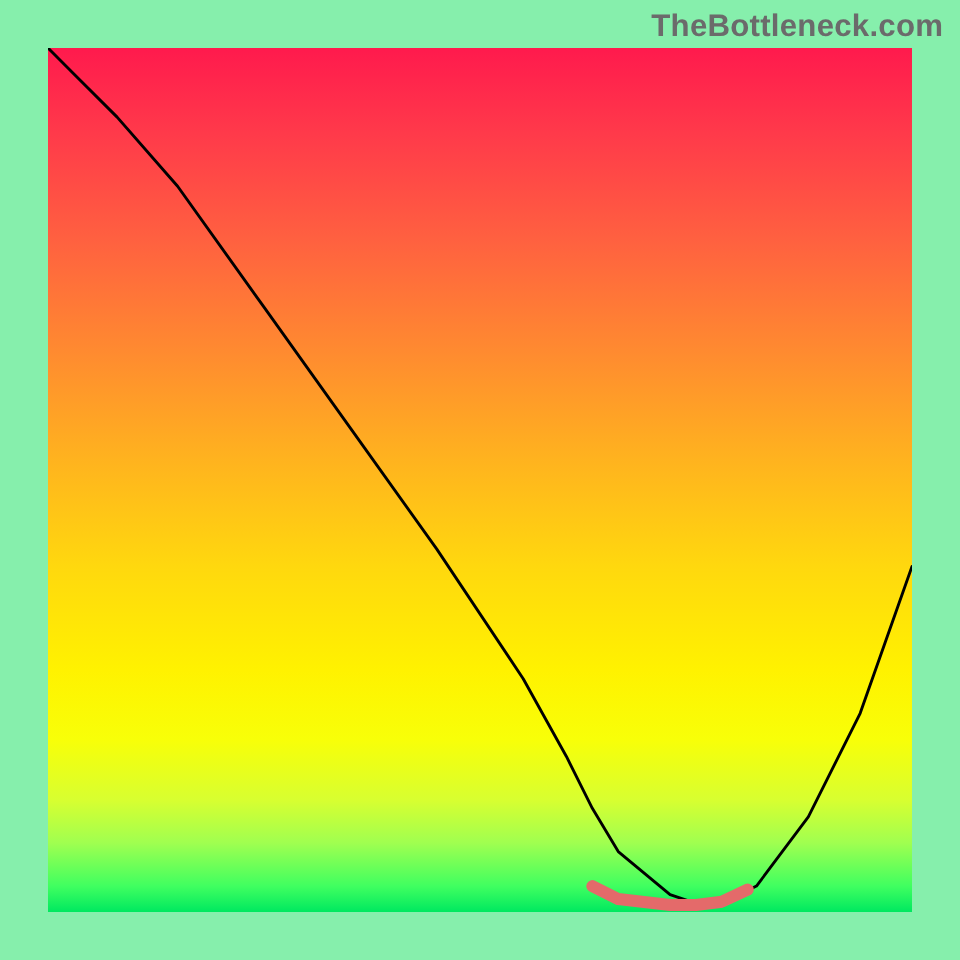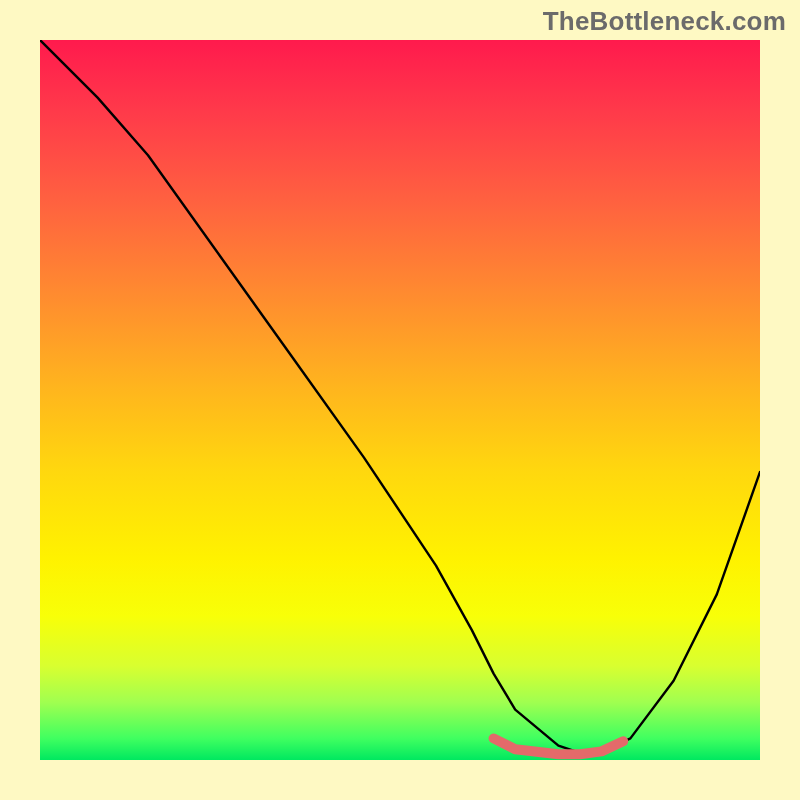--- a/index.html
+++ b/index.html
@@ -9,21 +9,21 @@
     height: 800px;
     background: #000;
     overflow: hidden;
   }
   .frame {
     position: absolute;
     left: 0;
     top: 0;
     width: 800px;
     height: 800px;
-    background: #fef9c3;
+    background: #86efac;
   }
   .plot {
     position: absolute;
     left: 40px;
     top: 40px;
     width: 720px;
     height: 720px;
     background: linear-gradient(to bottom,
       #ff1a4d 0%,
       #ff3a4a 10%,

